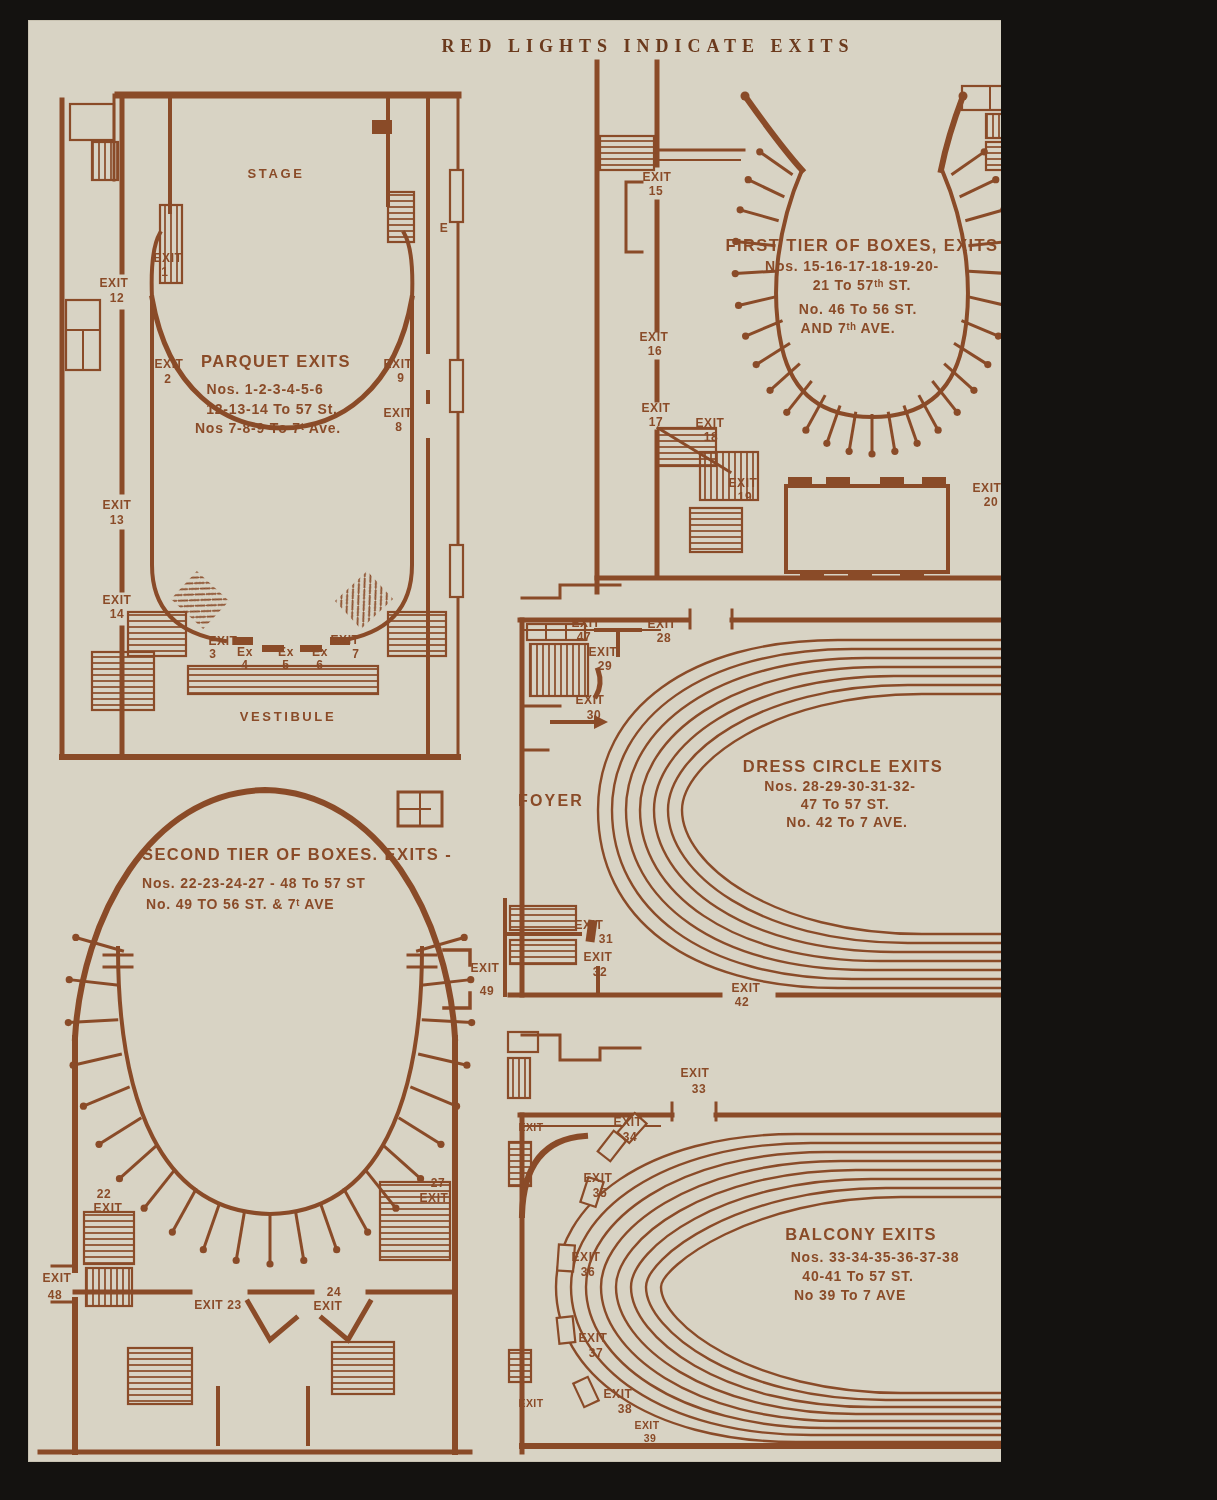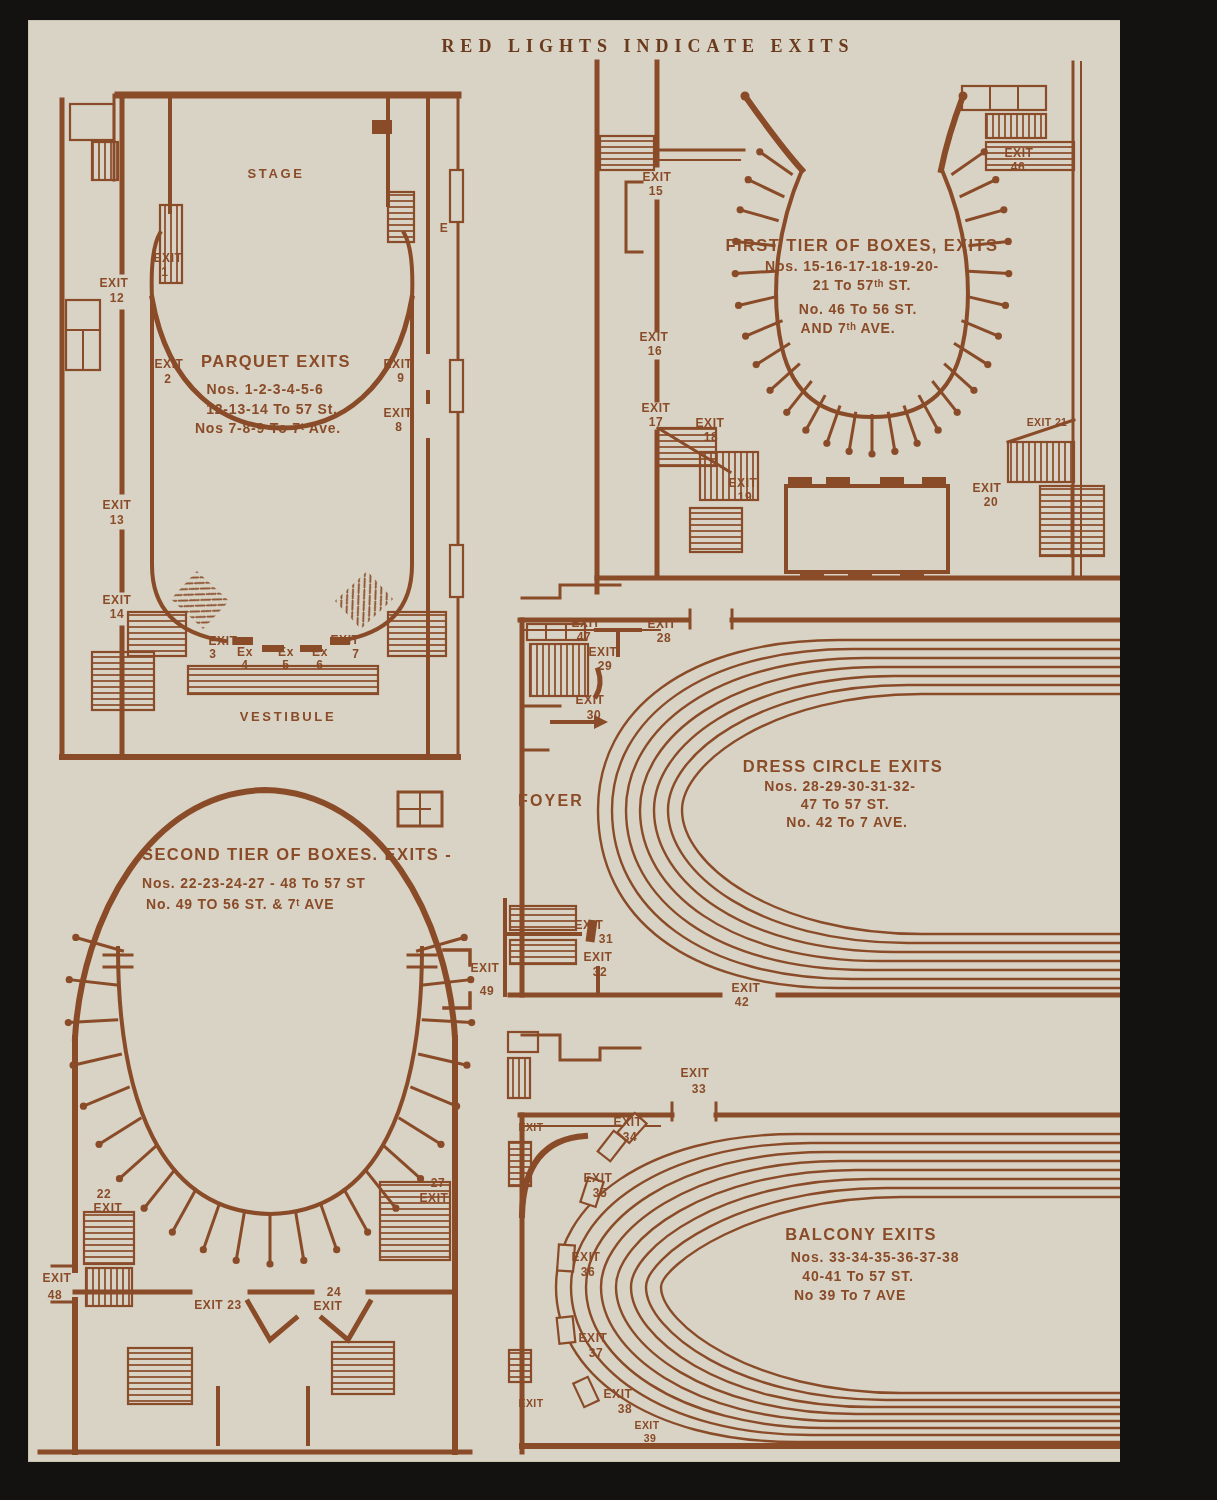--- a/index.html
+++ b/index.html
@@ -1,16 +1,16 @@
 <!DOCTYPE html>
 <html><head>
 <meta charset="utf-8">
 <style>
   html,body{margin:0;padding:0;background:#141210;}
-  .stage-wrap{width:1120px;height:1500px;position:relative;background:#141210;overflow:hidden;}
+  .stage-wrap{width:1001px;height:1500px;position:relative;background:#141210;overflow:hidden;}
   svg{display:block;}
   
   .k{stroke:#8a4b28;fill:none;stroke-linecap:square;}
   .s2{stroke-width:2}.s3{stroke-width:3}.s35{stroke-width:3.5}
   .s4{stroke-width:4}.s5{stroke-width:5}.s6{stroke-width:6}.s7{stroke-width:7}
   .fi{fill:#8a4b28;stroke:none;}
   .hb{stroke:#8a4b28;stroke-width:2.2;}
   .tick-set line{stroke:#8a4b28;stroke-width:3;}
   .tick-set circle{fill:#8a4b28;}
   .arc-set path{stroke:#8a4b28;stroke-width:2.4;fill:none;}

